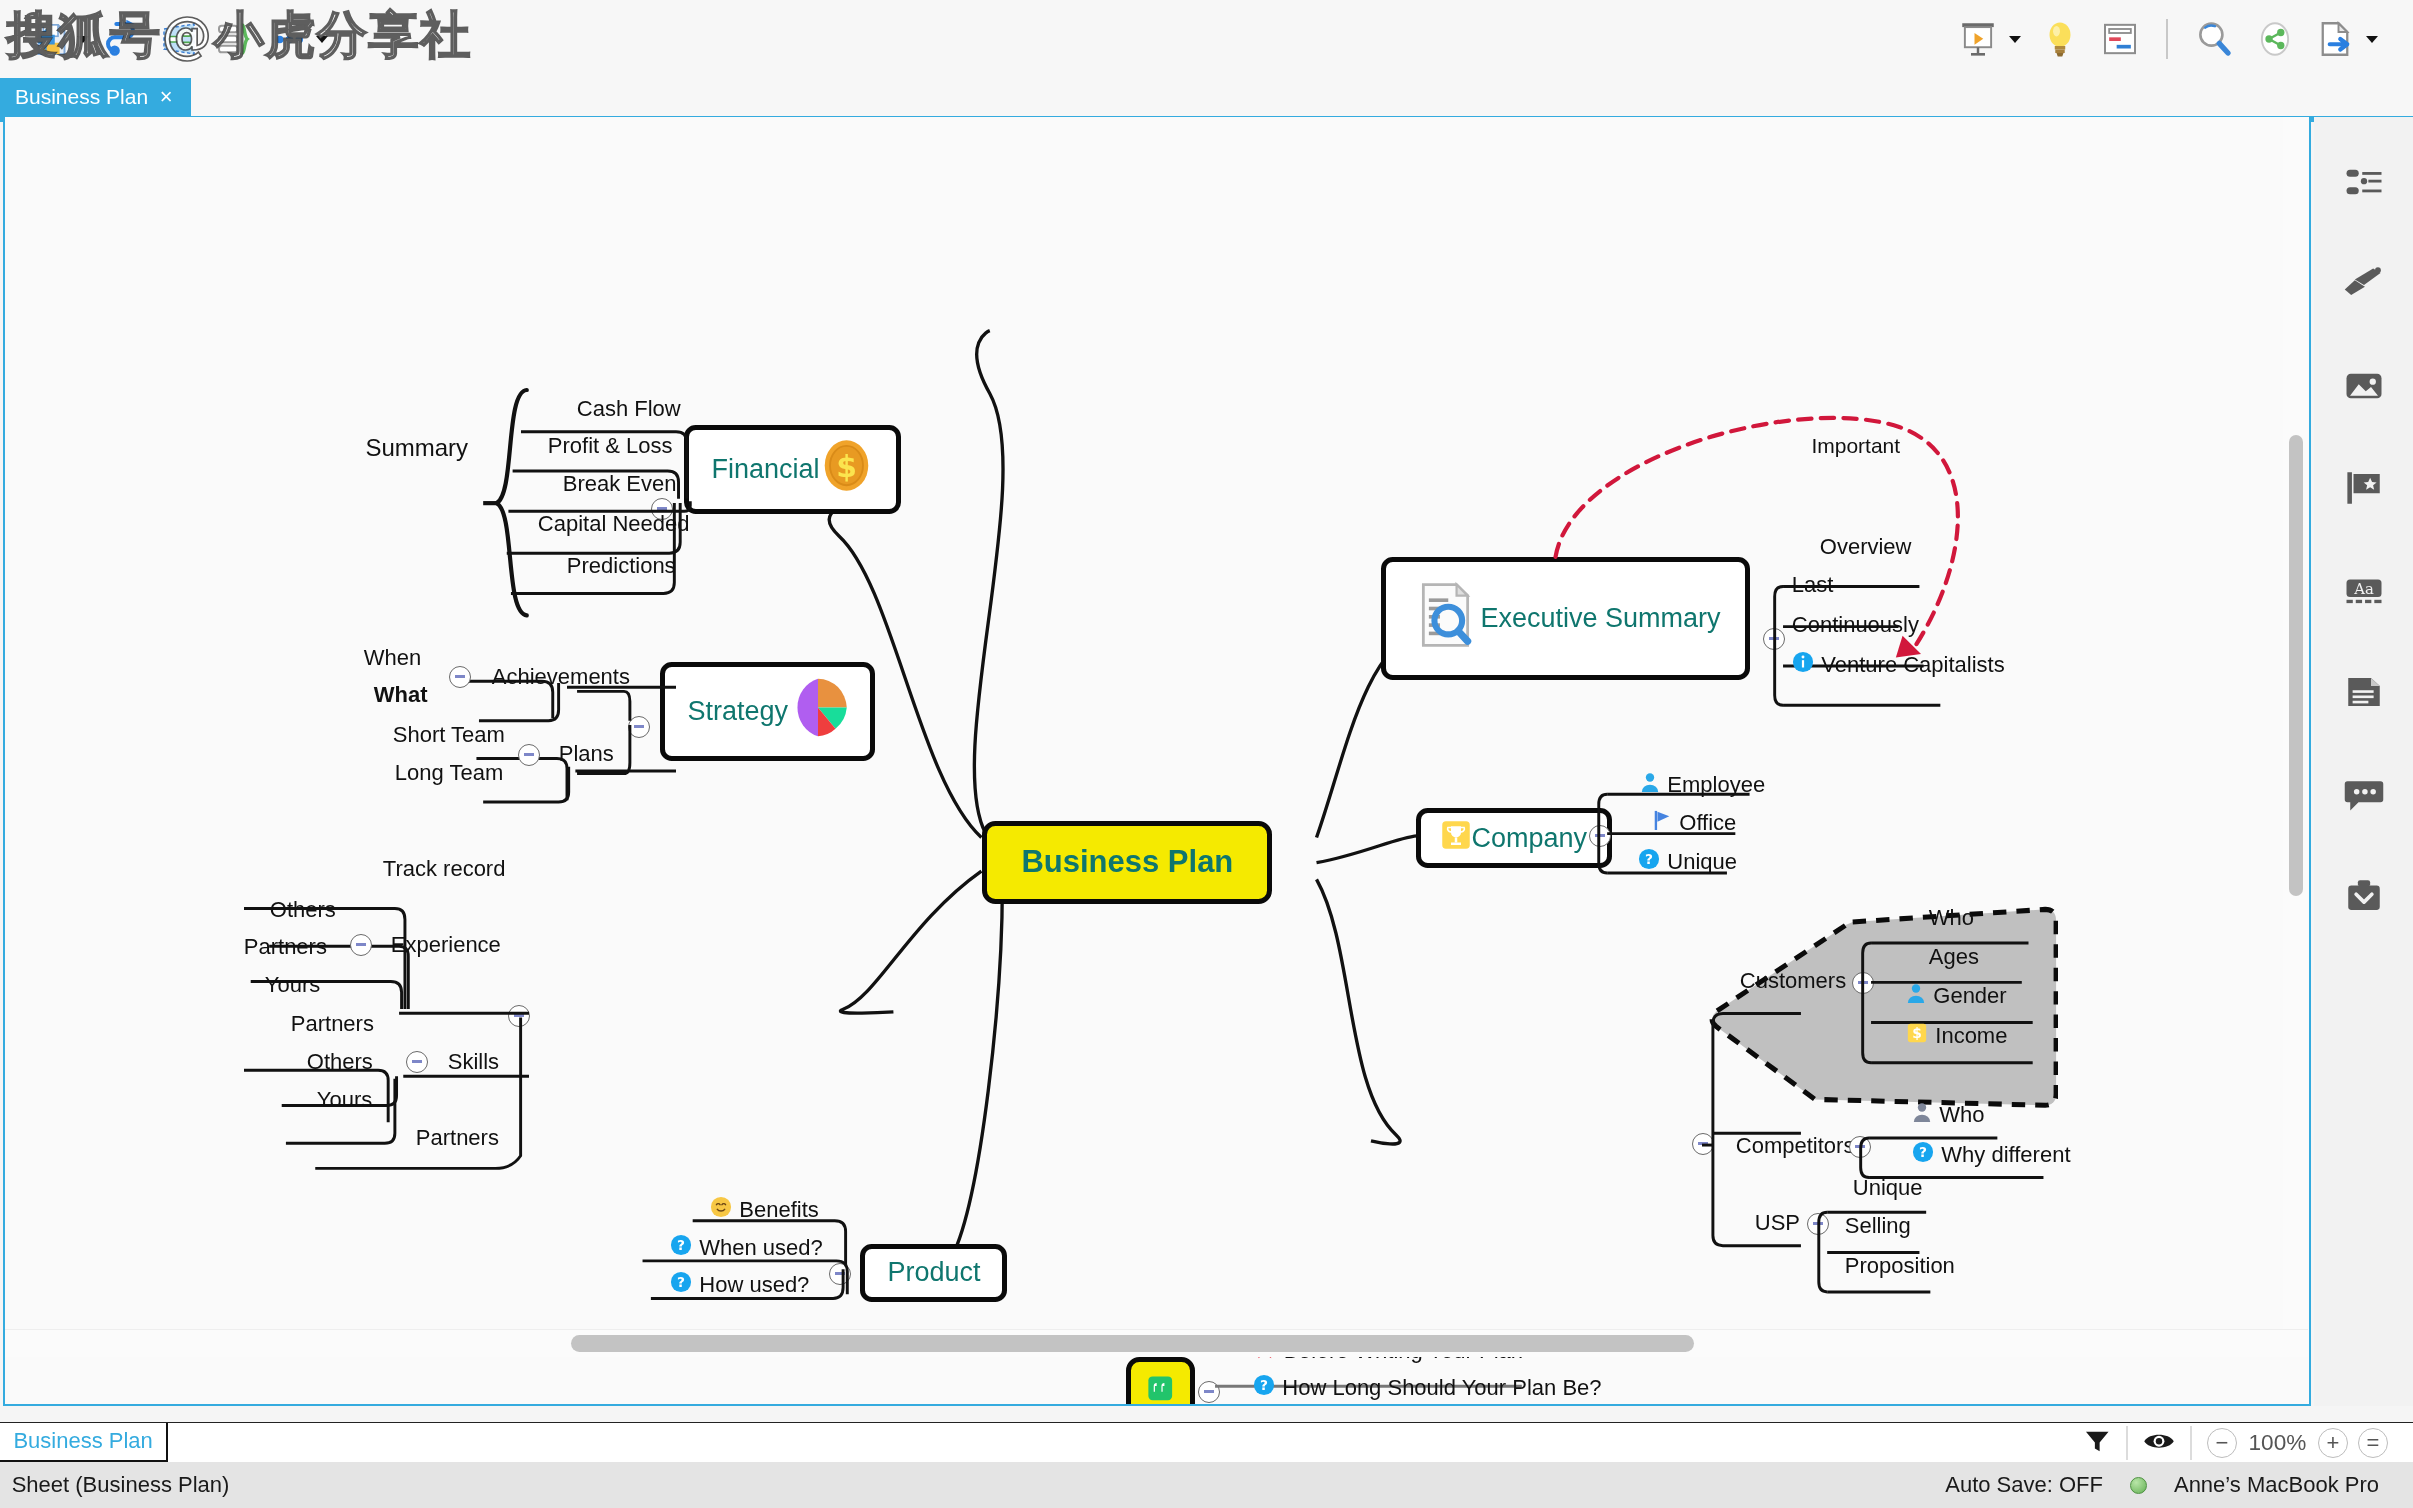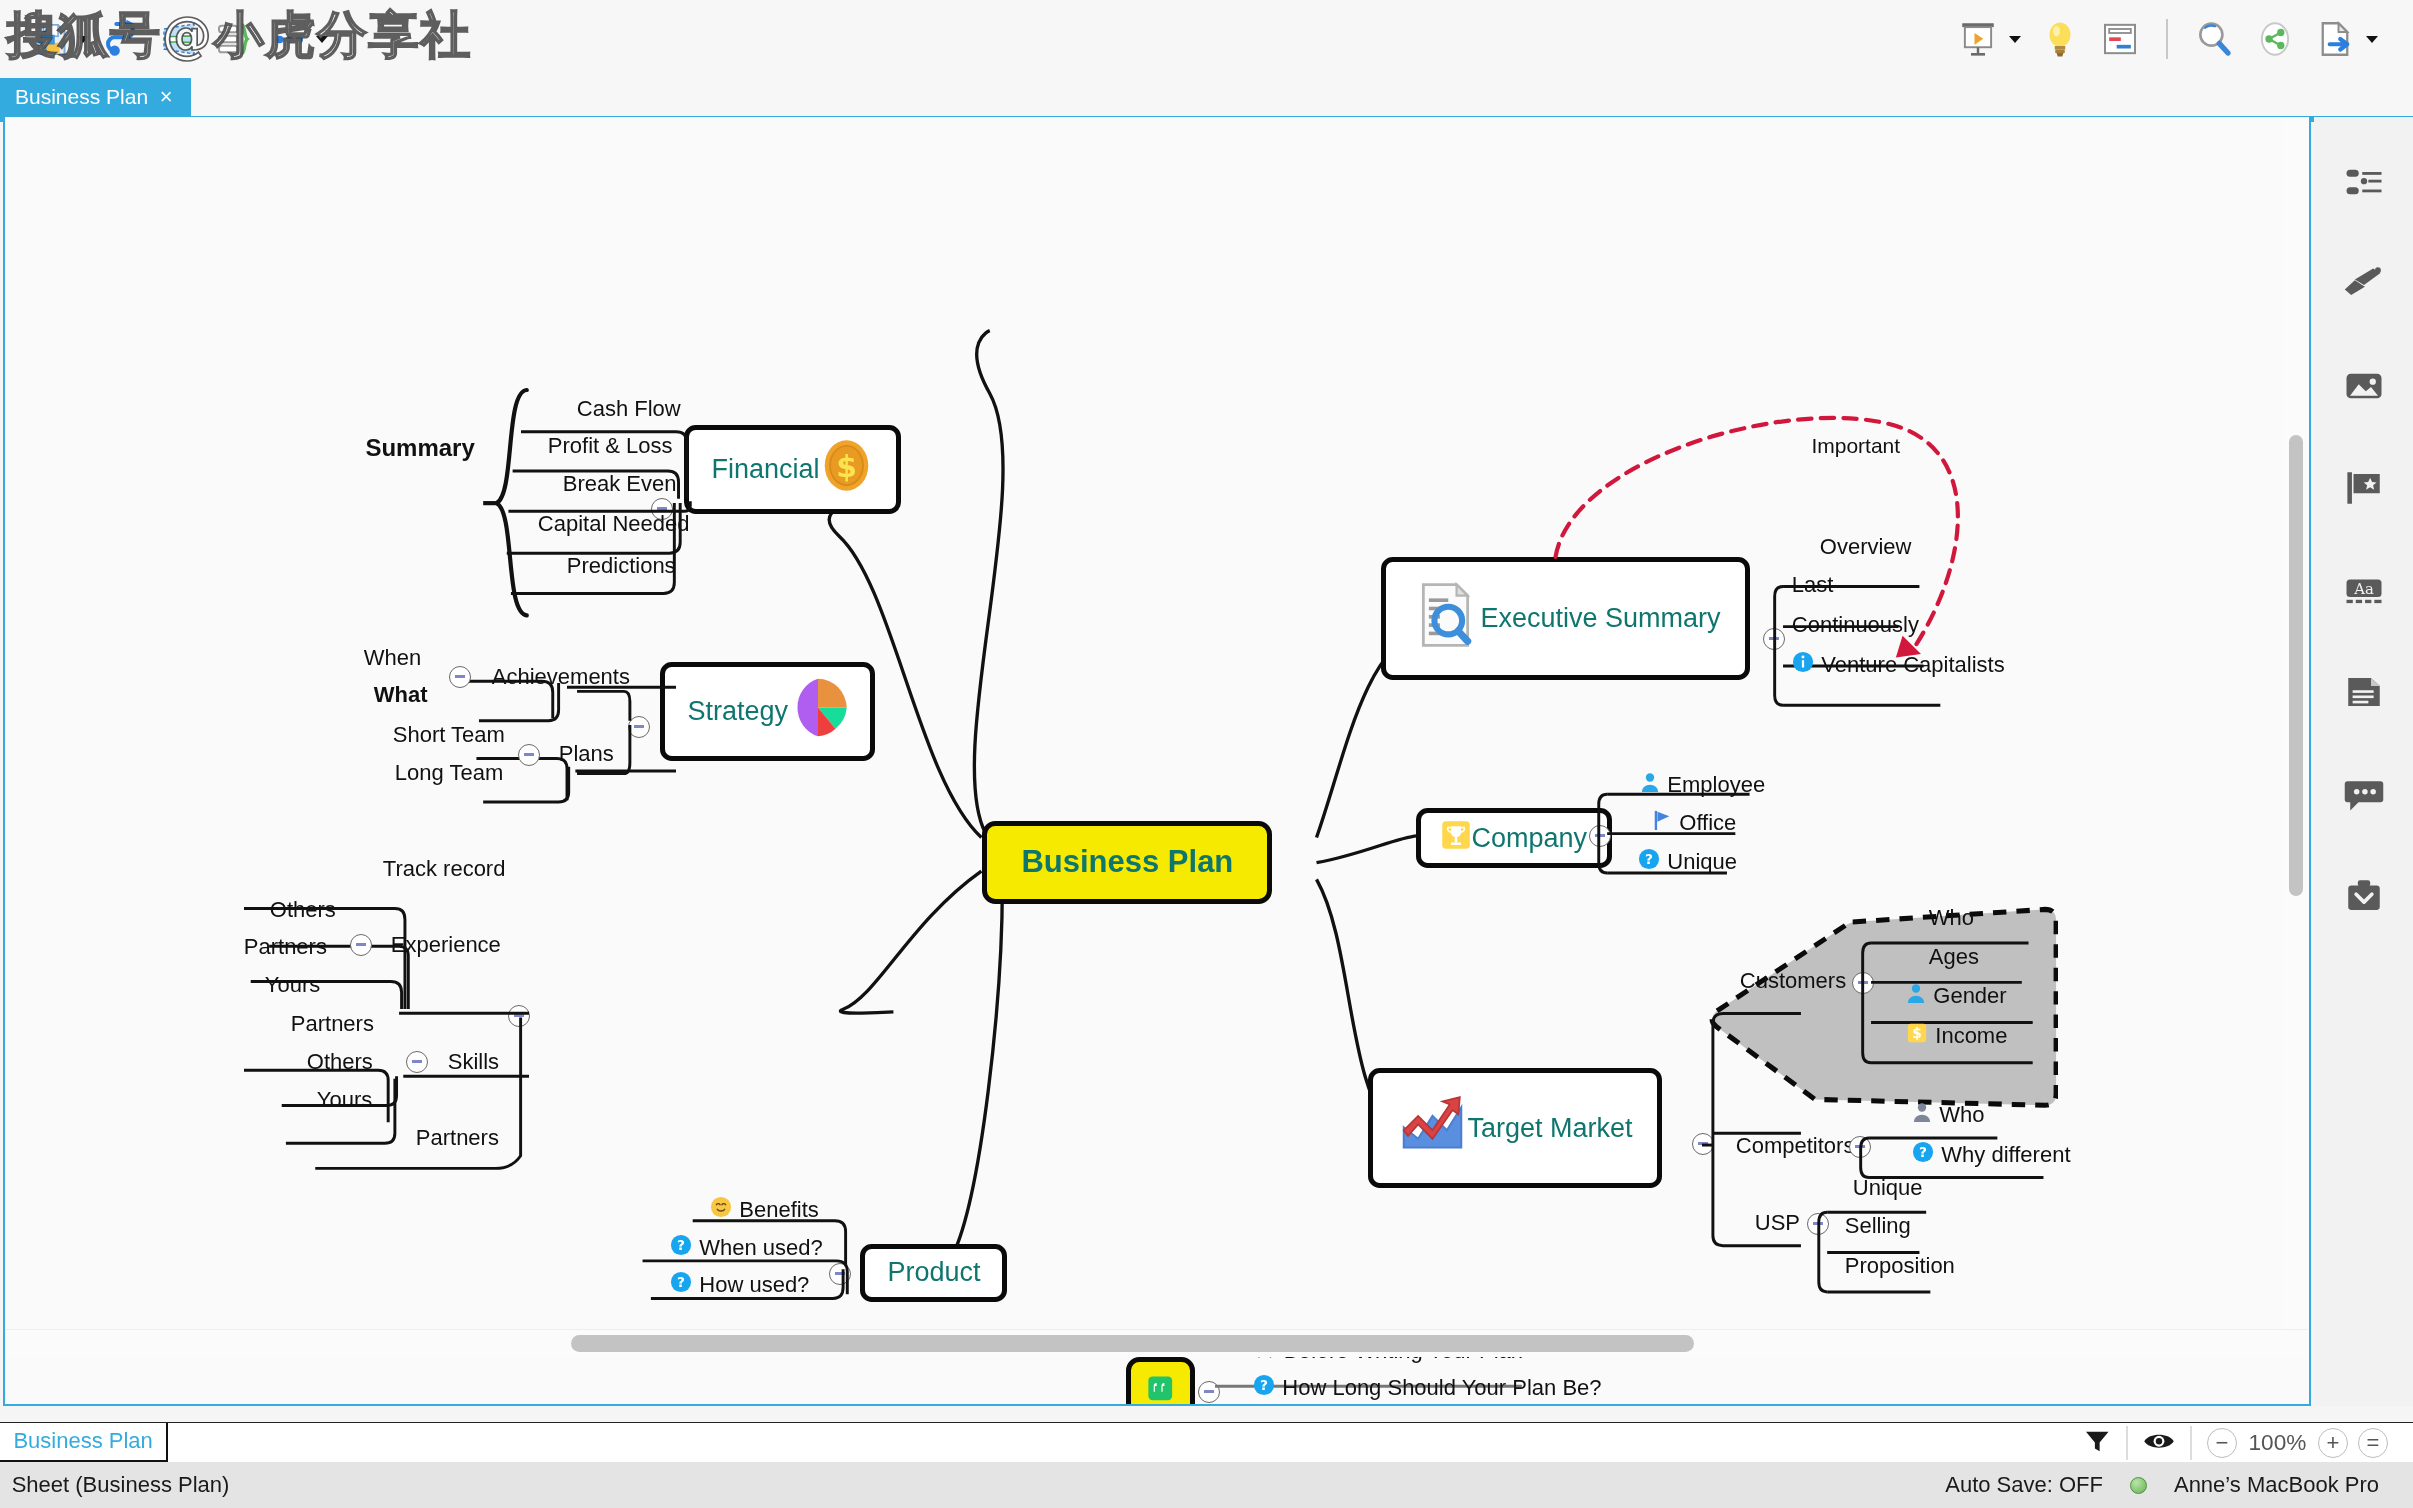--- a/index.html
+++ b/index.html
@@ -366,21 +366,21 @@
       <span>Capital Needed</span>
     </div>
     <div class="node sub" style="left:553px; top:434px;">
       <span>Predictions</span>
     </div>
 
     <svg style="position:absolute; left:478px; top:268px;" width="59" height="243" viewBox="0 0 70 290">
       <path d="M52 6 C26 8 38 130 16 141 C38 152 26 272 52 275" fill="none" stroke="#111" stroke-width="5" stroke-linecap="round"></path>
       <path d="M0 141 H16" stroke="#111" stroke-width="5"></path>
     </svg>
-    <div class="bound-label" style="left:360px; top:317px; font-weight:bold; font-size:24px;">Summary</div>
+    <div class="bound-label" style="left:360px; top:317px; font-weight:normal; font-size:24px;">Summary</div>
 
     <div class="node" style="left:655px; top:545px;">
       <div class="main-box">
         <span>Strategy</span>
         <span class="ic">
           <svg width="60" height="65" viewBox="0 0 24 26">
             <path d="M12 13 L12 1.5 A11.5 12 0 0 0 12 24.5 Z" fill="#b05ef0"></path>
             <path d="M12 13 L12 1.5 A11.5 12 0 0 1 23.5 13 Z" fill="#e8913f"></path>
             <path d="M12 13 L23.5 13 A11.5 12 0 0 1 19 21.5 Z" fill="#18dd9a"></path>
             <path d="M12 13 L19 21.5 A11.5 12 0 0 1 12 24.5 Z" fill="#ef3e3e"></path>
@@ -624,31 +624,20 @@
           <text x="12" y="17.5" font-size="15" font-weight="bold" fill="#fff" text-anchor="middle" font-family="DejaVu Sans">?</text>
         </svg>
       </span>
       <span>Unique</span>
     </div>
 
     <svg id="customers-boundary" style="left:1701px; top:784px;" width="352" height="226" viewBox="0 0 420 270">
       <path d="M175 25 L405 10 Q418 10 418 24 V230 Q418 244 405 244 L130 237 L12 150 Q2 142 12 132 L168 28 Z" fill="#c0c0c0" stroke="#0b0b0b" stroke-width="6" stroke-dasharray="16 12" stroke-linejoin="round"></path>
     </svg>
 
-    <div class="node" style="left:1363px; top:951px;">
-      <div class="main-box" style="padding:17px 25px;">
-        <span class="ic">
-          <svg width="69" height="69" viewBox="0 0 24 24">
-            <path d="M2 20 L2 13 L7 17 L12 9 L17 14 L22 6 L22 20 Z" fill="#5a8fe0" stroke="#4a7fd0" stroke-width="0.7"></path>
-            <path d="M2 14 L7 9 L12 14 L18 5 L15.5 4 L21.5 2.5 L21 8.5 L19 7 L12 17 L7 12 L3.5 16 Z" fill="#d94343" stroke="#b93535" stroke-width="0.6"></path>
-          </svg>
-        </span>
-        <span>Target Market</span>
-      </div>
-    </div>
     <div class="toggle" style="left:1687px; top:1016px;"></div>
 
     <svg style="position:absolute; left:1697px; top:867px;" width="109" height="302" viewBox="0 0 130 360">
       <g fill="none" stroke="#111" stroke-width="3.5">
         <path d="M118 35 H25 Q13 35 13 47 V300 Q13 312 25 312 H118"></path>
         <path d="M13 192 H0"></path>
         <path d="M13 178 H118"></path>
       </g>
     </svg>
 

